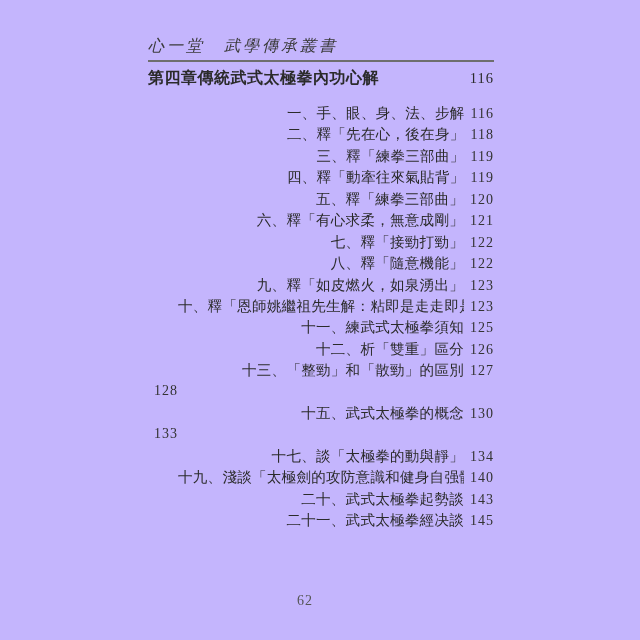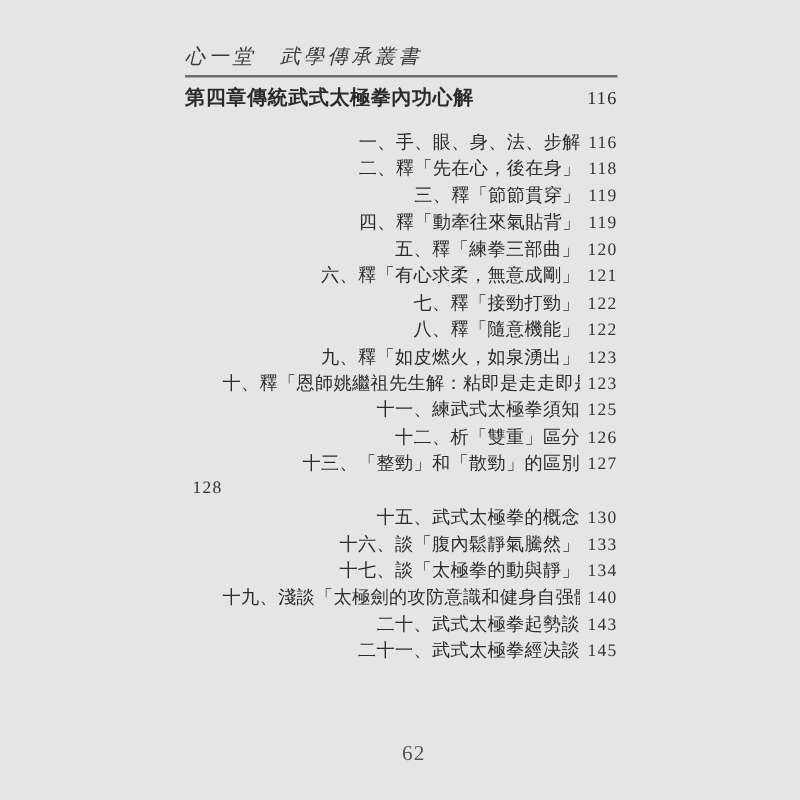--- a/index.html
+++ b/index.html
@@ -6,21 +6,21 @@
   html, body {
     width: 640px; height: 640px;
     background: #ffffff;
     font-family: "Liberation Serif", "DejaVu Serif", serif;
     color: #2b2b2b;
     overflow: hidden;
   }
   .page {
     position: relative;
     width: 640px; height: 640px;
-    background: #e5e5e5;
+    background: #c4b5fd;
   }
   .content {
     position: absolute;
     left: 148px; top: 34px;
     width: 346px;
   }
   .series-title {
     font-size: 16px;
     letter-spacing: 3px;
     color: #3a3a3a;
@@ -69,24 +69,24 @@
   }
   .toc-page {
     flex: 0 0 auto;
     margin-left: 6px;
     letter-spacing: 1px;
     font-size: 14px;
     color: #333333;
   }
   .footer {
     position: absolute;
-    left: 158px; top: 593px;
+    left: 132px; top: 593px;
     width: 346px;
     text-align: center;
-    font-size: 17px;
+    font-size: 14px;
     color: #555555;
     letter-spacing: 1px;
   }
 </style>
 </head>
 <body>
 
 <div class="page">
   <div class="content">
 
@@ -107,21 +107,21 @@
     <span class="toc-text">一、手、眼、身、法、步解</span>
     <span class="toc-page">116</span>
   </div>
 
   <div class="toc-row">
     <span class="toc-text">二、釋「先在心，後在身」</span>
     <span class="toc-page">118</span>
   </div>
 
   <div class="toc-row">
-    <span class="toc-text">三、釋「節節貫穿」</span>
+    <span class="toc-text">三、釋「練拳三部曲」</span>
     <span class="toc-page">119</span>
   </div>
 
   <div class="toc-row">
     <span class="toc-text">四、釋「動牽往來氣貼背」</span>
     <span class="toc-page">119</span>
   </div>
 
   <div class="toc-row">
     <span class="toc-text">五、釋「練拳三部曲」</span>
@@ -171,21 +171,20 @@
   <div class="toc-row">
     <span class="toc-page">128</span>
   </div>
 
   <div class="toc-row">
     <span class="toc-text">十五、武式太極拳的概念</span>
     <span class="toc-page">130</span>
   </div>
 
   <div class="toc-row">
-    <span class="toc-text">十六、談「腹內鬆靜氣騰然」</span>
     <span class="toc-page">133</span>
   </div>
 
   <div class="toc-row">
     <span class="toc-text">十七、談「太極拳的動與靜」</span>
     <span class="toc-page">134</span>
   </div>
 
 
   <div class="toc-row">

